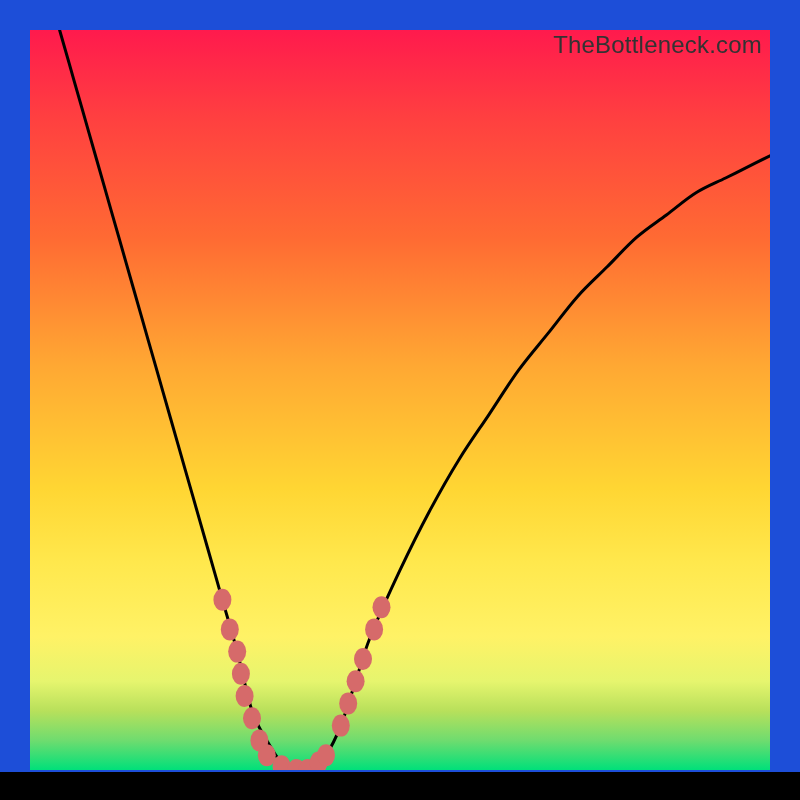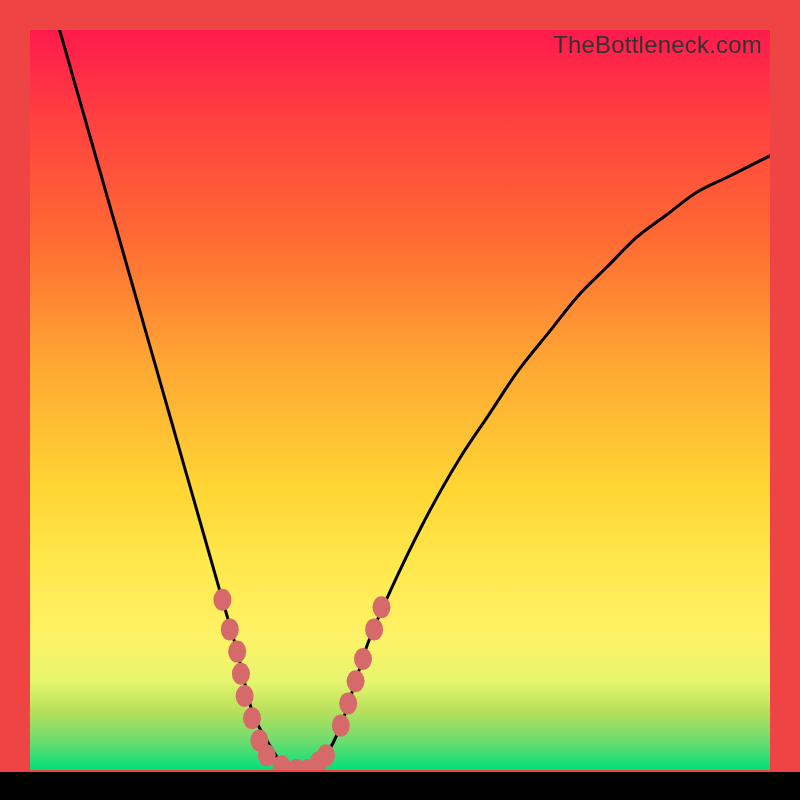--- a/index.html
+++ b/index.html
@@ -8,21 +8,21 @@
     width: 800px;
     height: 800px;
     overflow: hidden;
     background: #000;
     font-family: Arial, Helvetica, sans-serif;
   }
   .frame {
     position: relative;
     width: 800px;
     height: 772px;
-    background: #ef4444;
+    background: #1d4ed8;
     text-align: center;
   }
   .plot-area {
     position: absolute;
     left: 30px;
     top: 30px;
     width: 740px;
     height: 740px;
     background: linear-gradient(
       to bottom,

